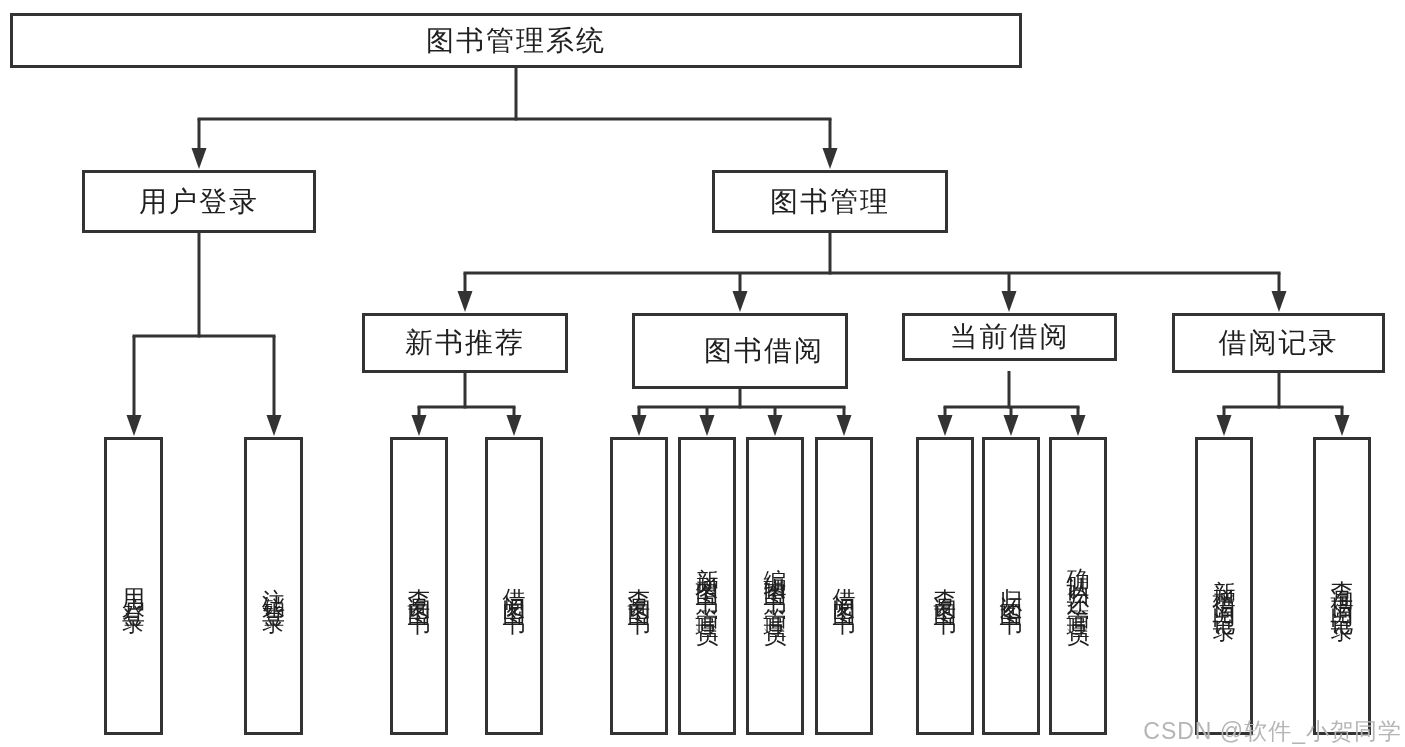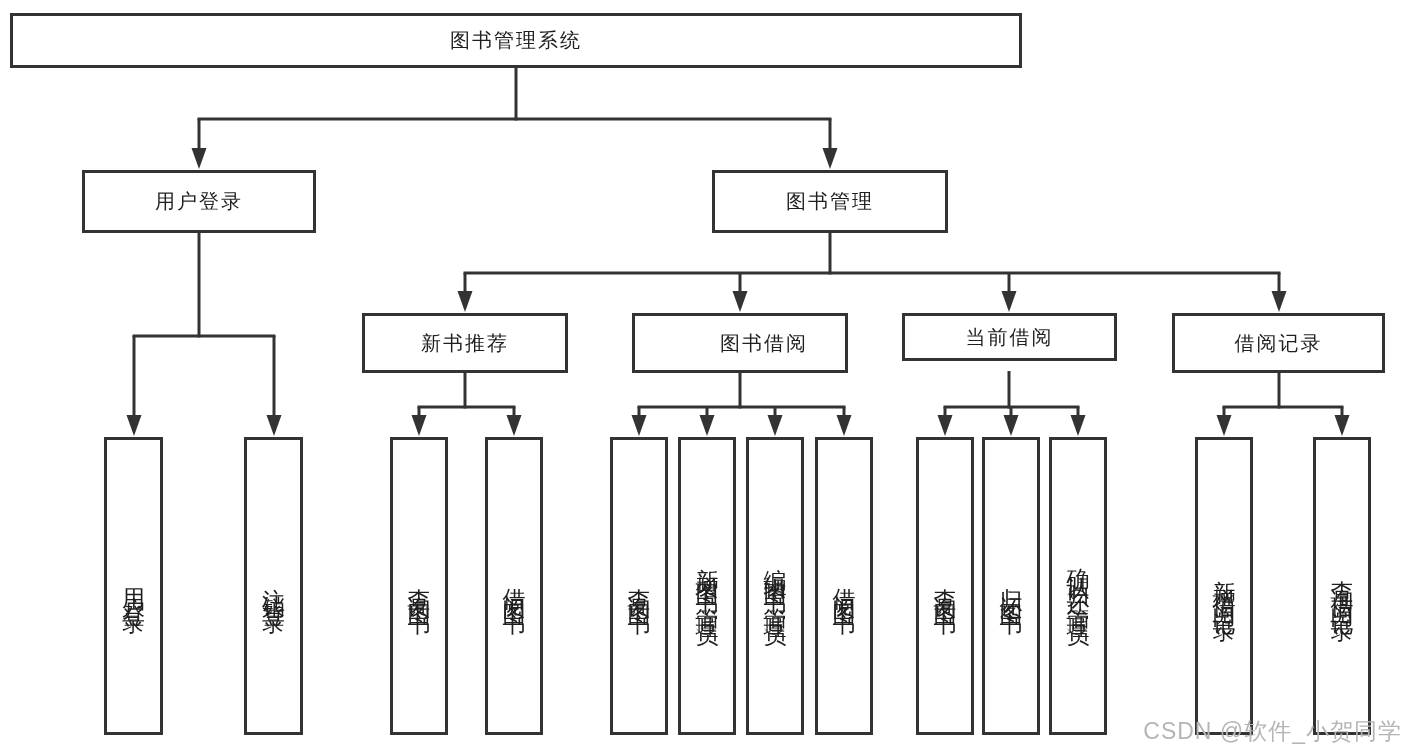--- a/index.html
+++ b/index.html
@@ -8,21 +8,21 @@
     font-family:"Liberation Sans","DejaVu Sans",sans-serif; color:#1f1f1f;
     overflow:hidden;
   }
   svg.connectors { position:absolute; left:0; top:0; width:1405px; height:747px; }
   svg.connectors line { stroke:#333333; stroke-width:3; }
   svg.connectors polygon { fill:#333333; }
   .node {
     position:absolute; background:#ffffff; border:3px solid #333333;
     box-sizing:border-box; display:flex; align-items:center; justify-content:center;
   }
-  .hlabel { font-size:20px; letter-spacing:2px; white-space:nowrap; }
+  .hlabel { font-size:28px; letter-spacing:2px; white-space:nowrap; }
   .leaf { top:437px; height:298px; }
   .vtext {
     writing-mode:vertical-rl; font-size:23px; letter-spacing:8px; line-height:1;
     white-space:nowrap;
   }
   .watermark {
     position:absolute; right:3px; top:716px; font-size:23px; color:#b5b5b5;
     letter-spacing:1px; white-space:nowrap; z-index:5;
   }
 </style>
@@ -100,21 +100,21 @@
   <div class="node" style="left:82px; top:170px; width:234px; height:63px;">
     <span class="hlabel">用户登录</span>
   </div>
   <div class="node" style="left:712px; top:170px; width:236px; height:63px;">
     <span class="hlabel">图书管理</span>
   </div>
 
   <div class="node" style="left:362px; top:313px; width:206px; height:60px;">
     <span class="hlabel">新书推荐</span>
   </div>
-  <div class="node" style="left:632px; top:313px; width:216px; height:60px;padding-left:48px;">
+  <div class="node" style="left:632px; top:313px; width:216px; height:76px;padding-left:48px;">
     <span class="hlabel">图书借阅</span>
   </div>
   <div class="node" style="left:902px; top:313px; width:215px; height:48px;">
     <span class="hlabel">当前借阅</span>
   </div>
   <div class="node" style="left:1172px; top:313px; width:213px; height:60px;">
     <span class="hlabel">借阅记录</span>
   </div>
 
   <div class="node leaf" style="left:104px; width:59px;">

